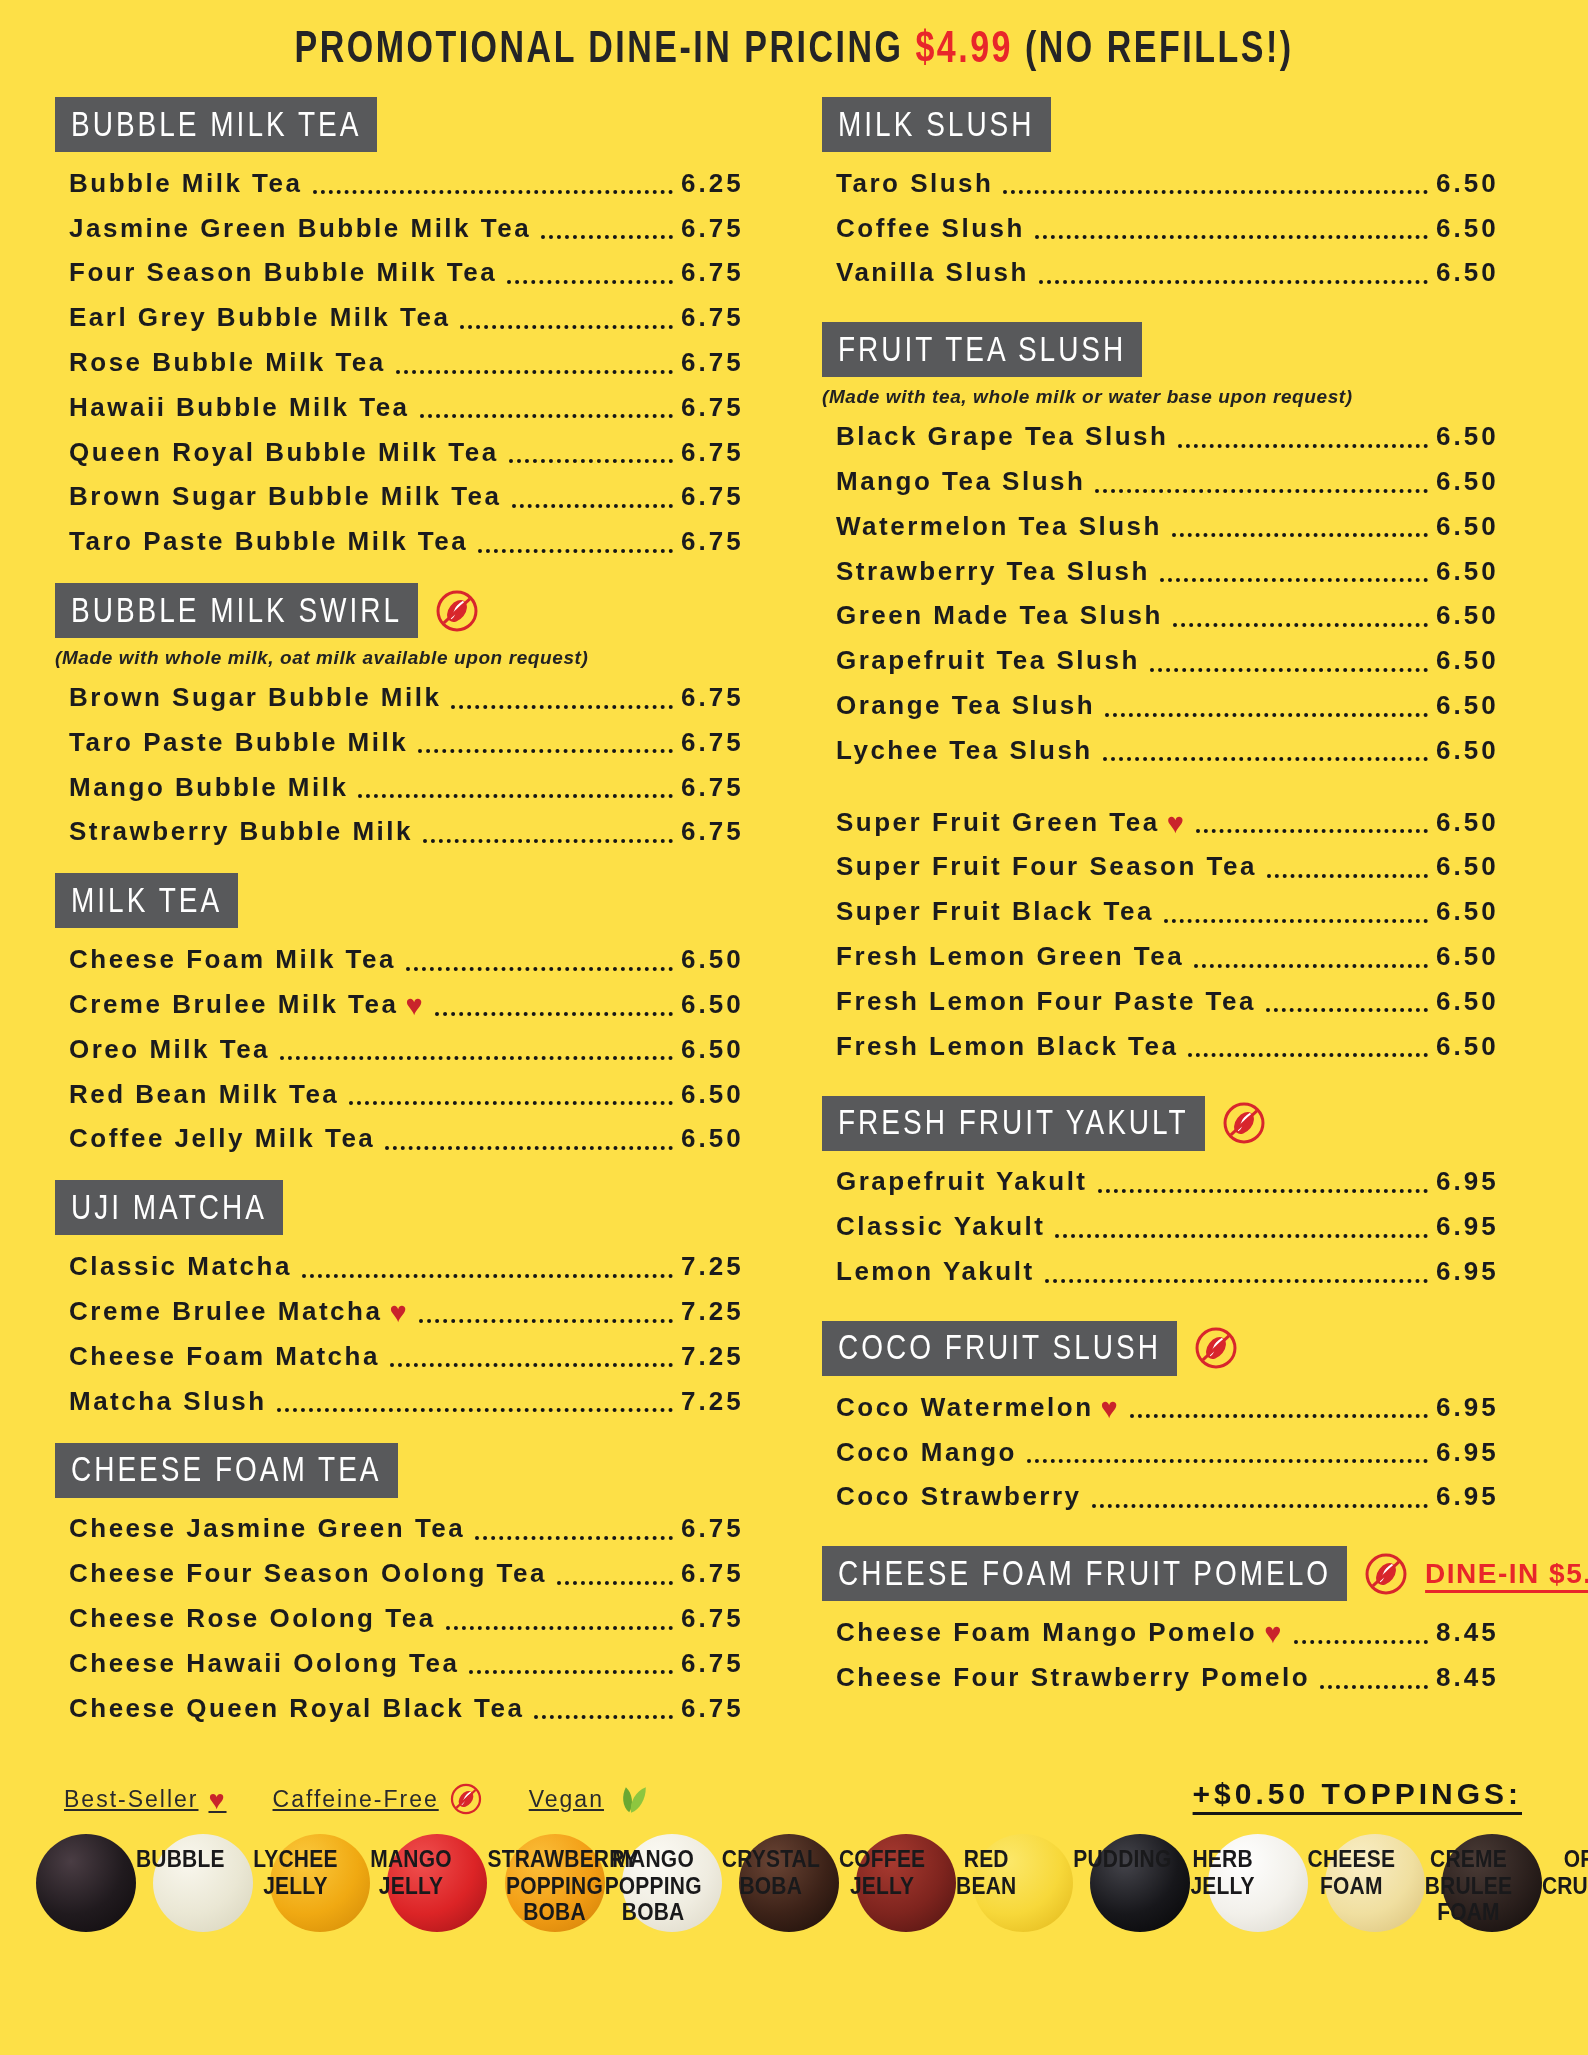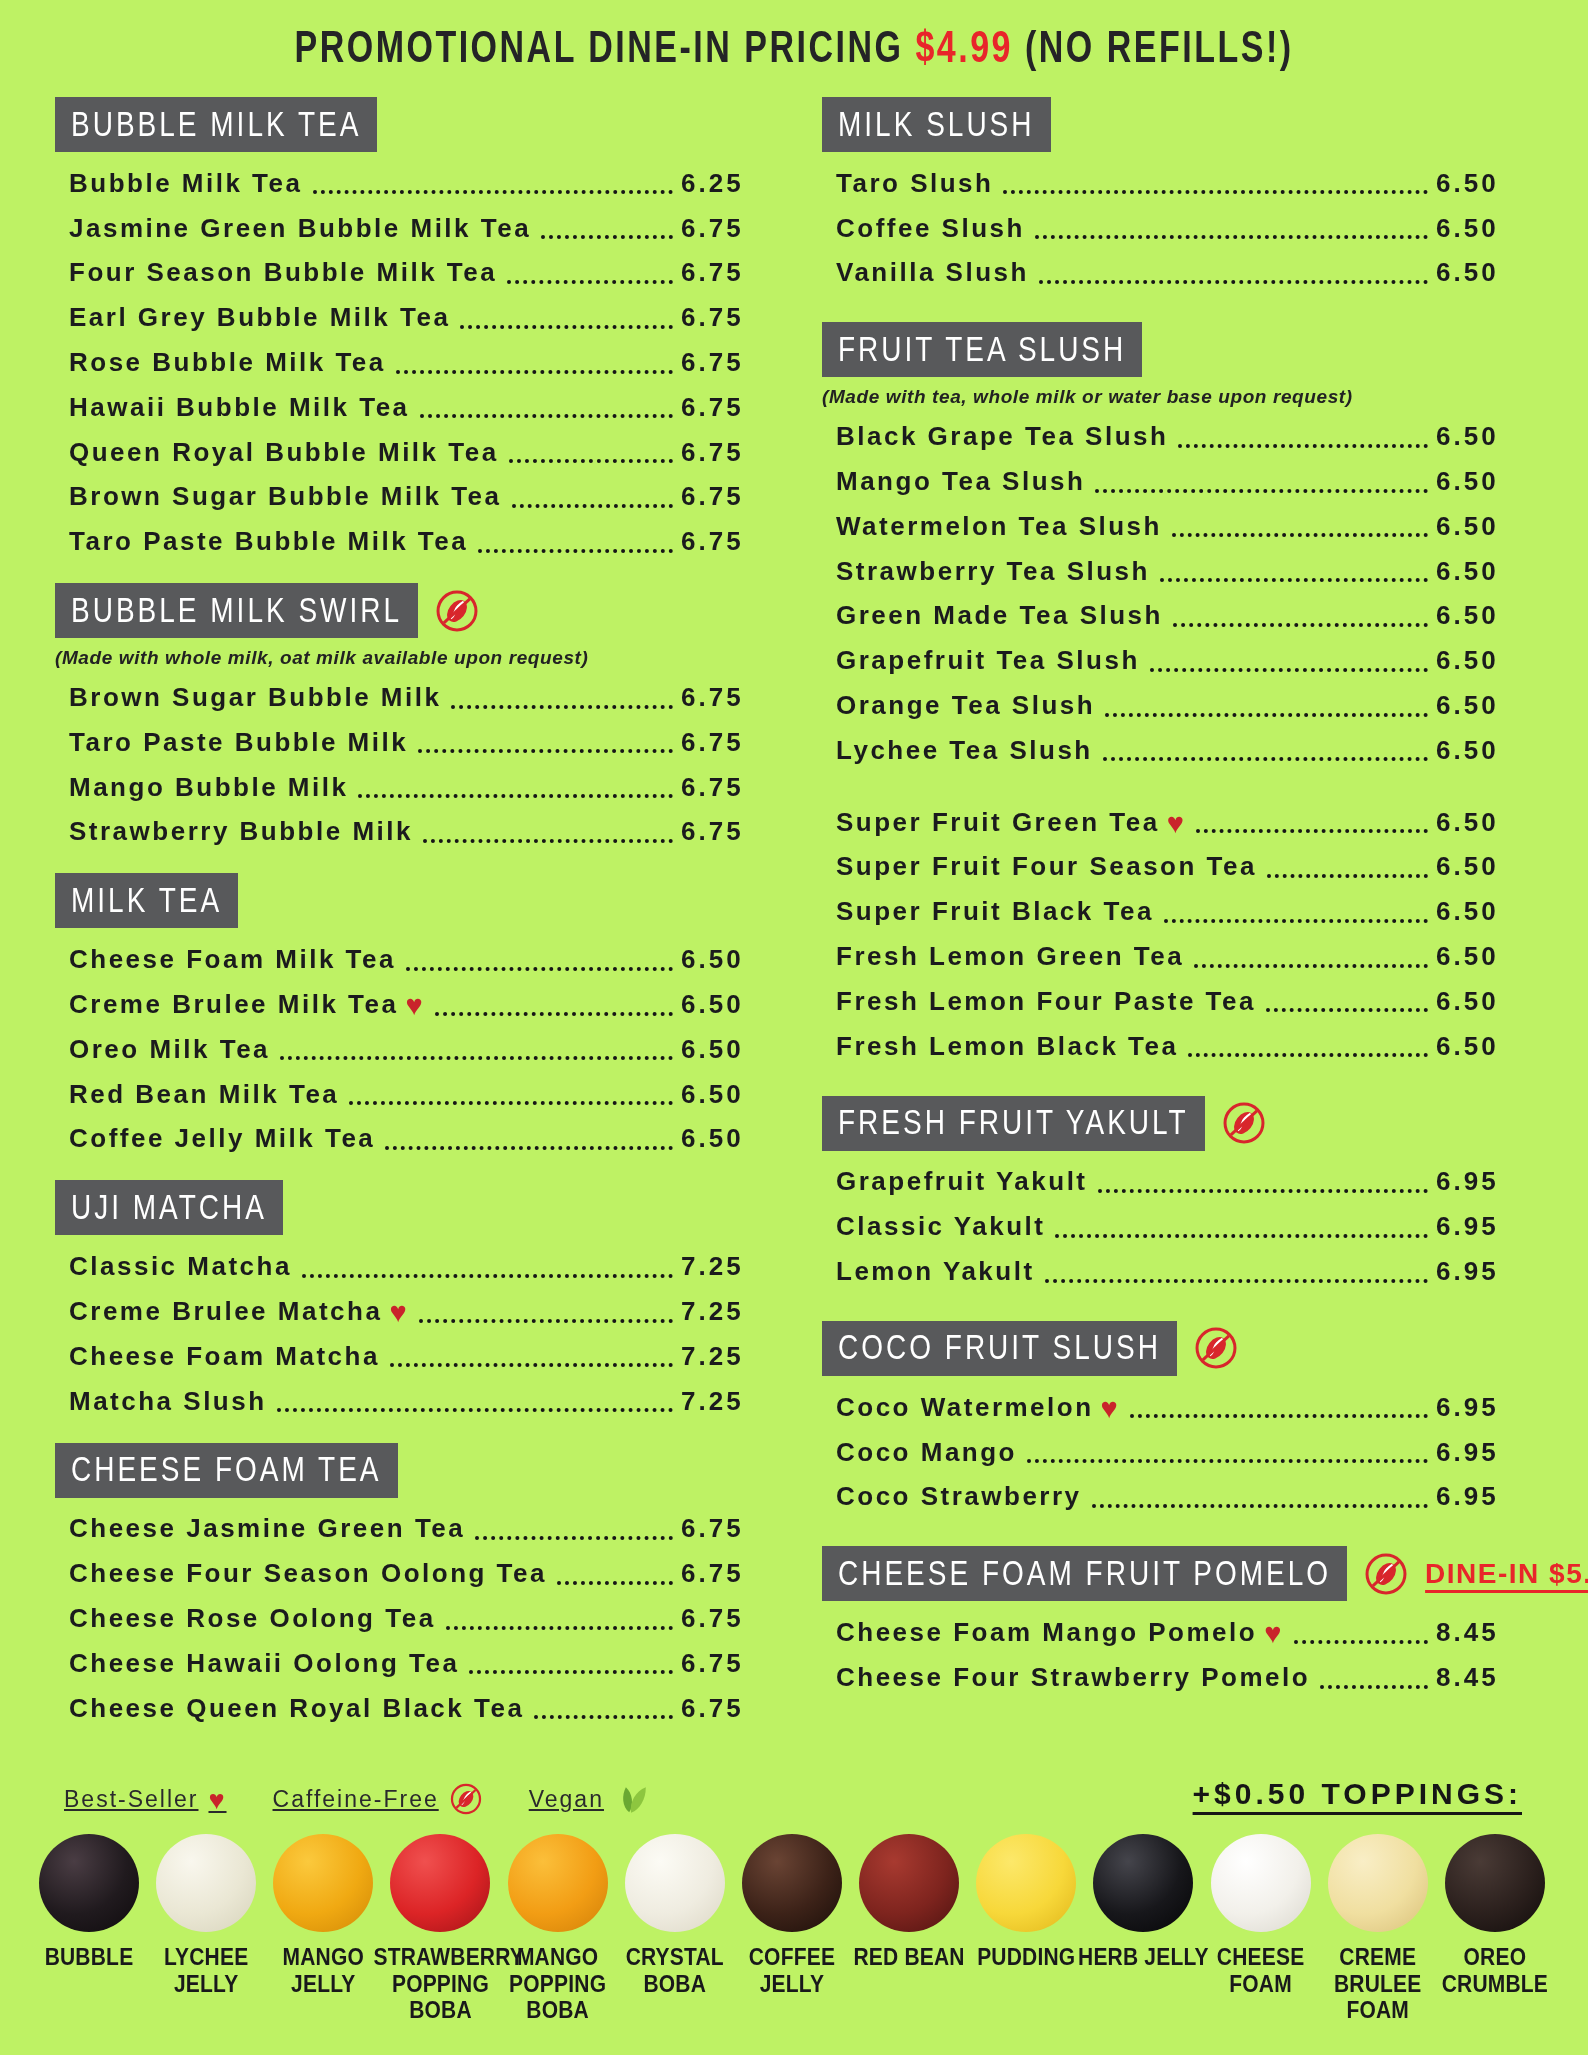--- a/index.html
+++ b/index.html
@@ -1,17 +1,17 @@
 <!DOCTYPE html>
 <html><head>
 <meta charset="utf-8">
 <style>
   html,body{margin:0;padding:0;background:#ffffff;}
   .page{
-    position:relative;width:1588px;height:2055px;overflow:hidden;background:#bef264;
+    position:relative;width:1588px;height:2055px;overflow:hidden;background:#fde047;
     font-family:"Liberation Sans",sans-serif;color:#1b1b1d;
   }
   
   .title{position:absolute;top:28px;left:0;right:0;text-align:center;white-space:nowrap;}
   .t-scale{display:inline-block;transform:scaleY(1.3);transform-origin:center;
     font-size:34px;font-weight:700;letter-spacing:2.5px;color:#242426;}
   .t-red{color:#e8262a;}
   
   .col{position:absolute;top:97px;}
   .col-left{left:55px;width:712px;}
@@ -41,21 +41,21 @@
   .legend{position:absolute;left:64px;top:1780px;display:flex;gap:46px;align-items:center;
     font-size:23px;letter-spacing:2px;color:#2a2a2c;}
   .legend .lg-item{display:flex;align-items:center;gap:10px;text-decoration:underline;}
   .legend .heart{font-size:27px;margin:0;}
   
   .top-title{position:absolute;top:1777px;right:66px;font-size:30px;font-weight:700;
     letter-spacing:4px;color:#161616;text-decoration:underline;
     text-decoration-thickness:3px;text-underline-offset:8px;white-space:nowrap;}
   
   .toppings{position:absolute;top:1834px;left:36px;right:40px;display:flex;justify-content:space-between;}
-  .topping{width:106px;display:flex;flex-direction:column;align-items:center;flex:none;}
+  .topping{width:106px;display:flex;flex-direction:row;align-items:flex-start;flex:none;}
   .t-circle{width:100px;height:98px;border-radius:50%;flex:none;}
   .t-label{margin-top:12px;width:134px;text-align:center;font-size:21px;font-weight:700;
     line-height:1.12;letter-spacing:0.2px;transform:scaleY(1.12);transform-origin:top center;color:#19191b;}
   svg{display:block;}
 </style>
 </head>
 <body>
 
 <div class="page">
 

